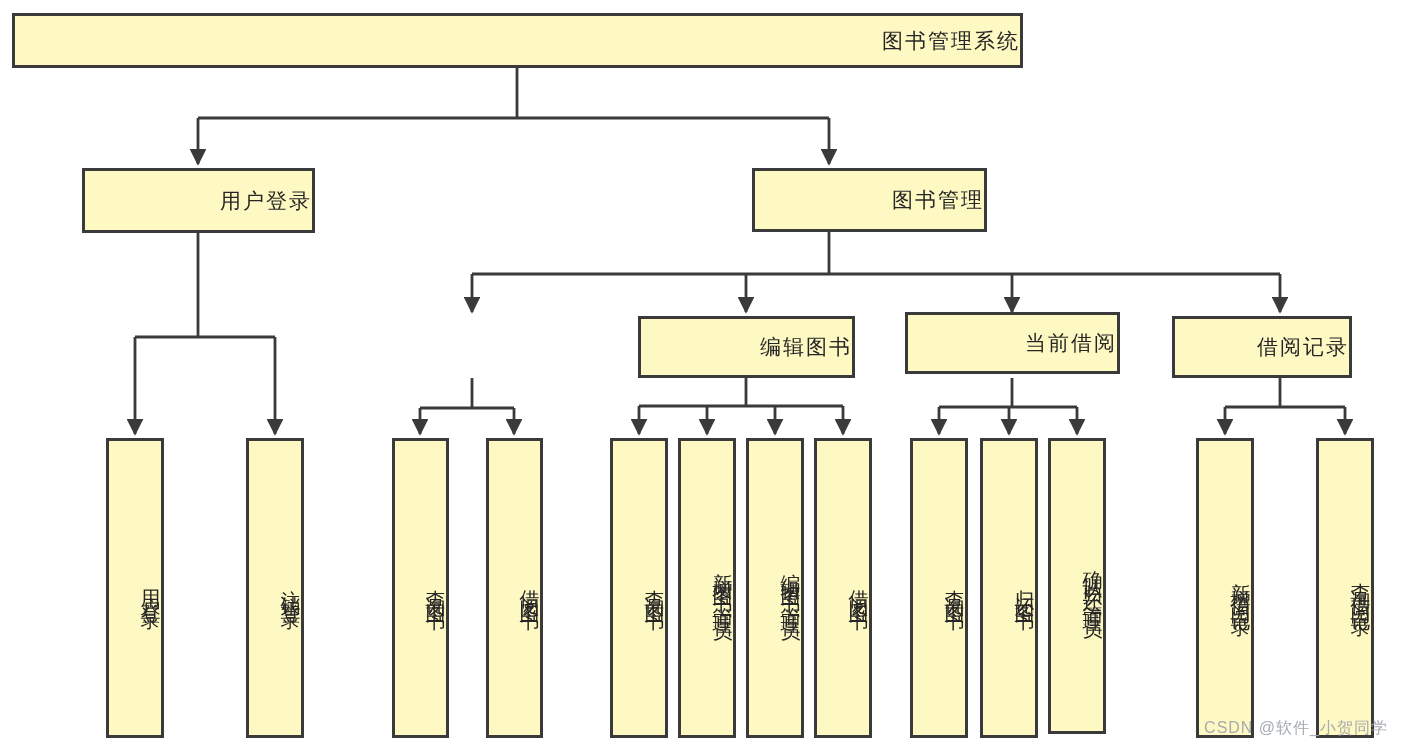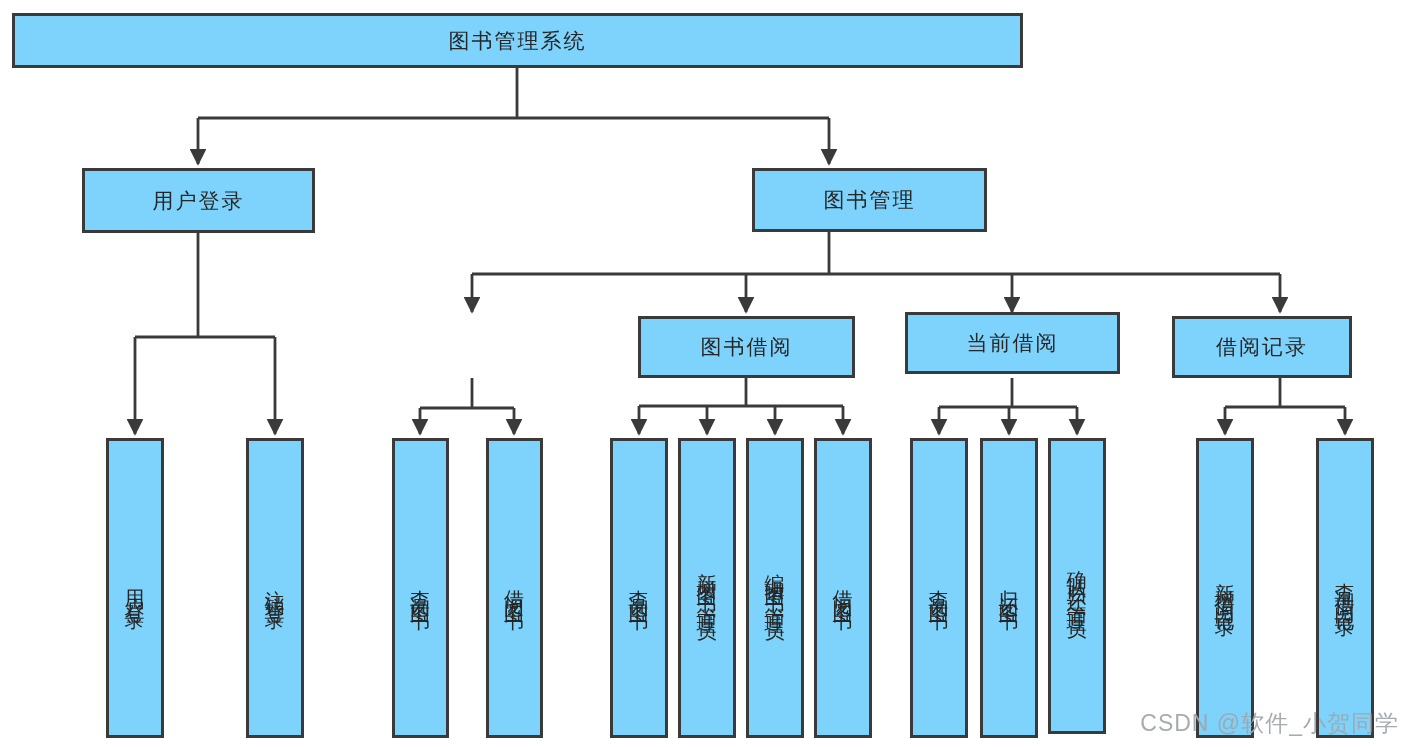--- a/index.html
+++ b/index.html
@@ -14,46 +14,46 @@
   #wires {
     position: absolute;
     left: 0; top: 0;
     width: 1405px; height: 747px;
     pointer-events: none;
     z-index: 1;
   }
   .node {
     position: absolute;
     box-sizing: border-box;
-    background: #7dd3fc;
+    background: #fef9c3;
     border: 3px solid #3a3a3a;
     display: flex;
     align-items: center;
-    justify-content: center;
+    justify-content: flex-end;
     z-index: 2;
     color: #262626;
   }
   .node.h span {
     font-size: 21px;
     letter-spacing: 2px;
     white-space: nowrap;
   }
   .node.v span {
     writing-mode: vertical-rl;
     text-orientation: mixed;
     font-size: 20px;
     letter-spacing: 7px;
     line-height: 1;
     white-space: nowrap;
   }
   .watermark {
     position: absolute;
-    right: 6px;
+    right: 17px;
     bottom: 8px;
-    font-size: 23px;
+    font-size: 16px;
     color: rgba(160, 166, 173, 0.95);
     z-index: 3;
     letter-spacing: 1px;
     white-space: nowrap;
   }
 </style>
 </head>
 <body>
 
 <div id="canvas">
@@ -113,21 +113,21 @@
   </div>
 
   <div class="node h" style="left:82px;top:168px;width:233px;height:65px">
     <span>用户登录</span>
   </div>
   <div class="node h" style="left:752px;top:168px;width:235px;height:64px">
     <span>图书管理</span>
   </div>
 
   <div class="node h" style="left:638px;top:316px;width:217px;height:62px">
-    <span>图书借阅</span>
+    <span>编辑图书</span>
   </div>
   <div class="node h" style="left:905px;top:312px;width:215px;height:62px">
     <span>当前借阅</span>
   </div>
   <div class="node h" style="left:1172px;top:316px;width:180px;height:62px">
     <span>借阅记录</span>
   </div>
 
   <div class="node v" style="left:106px;top:438px;width:58px;height:300px">
     <span>用户登录</span>

